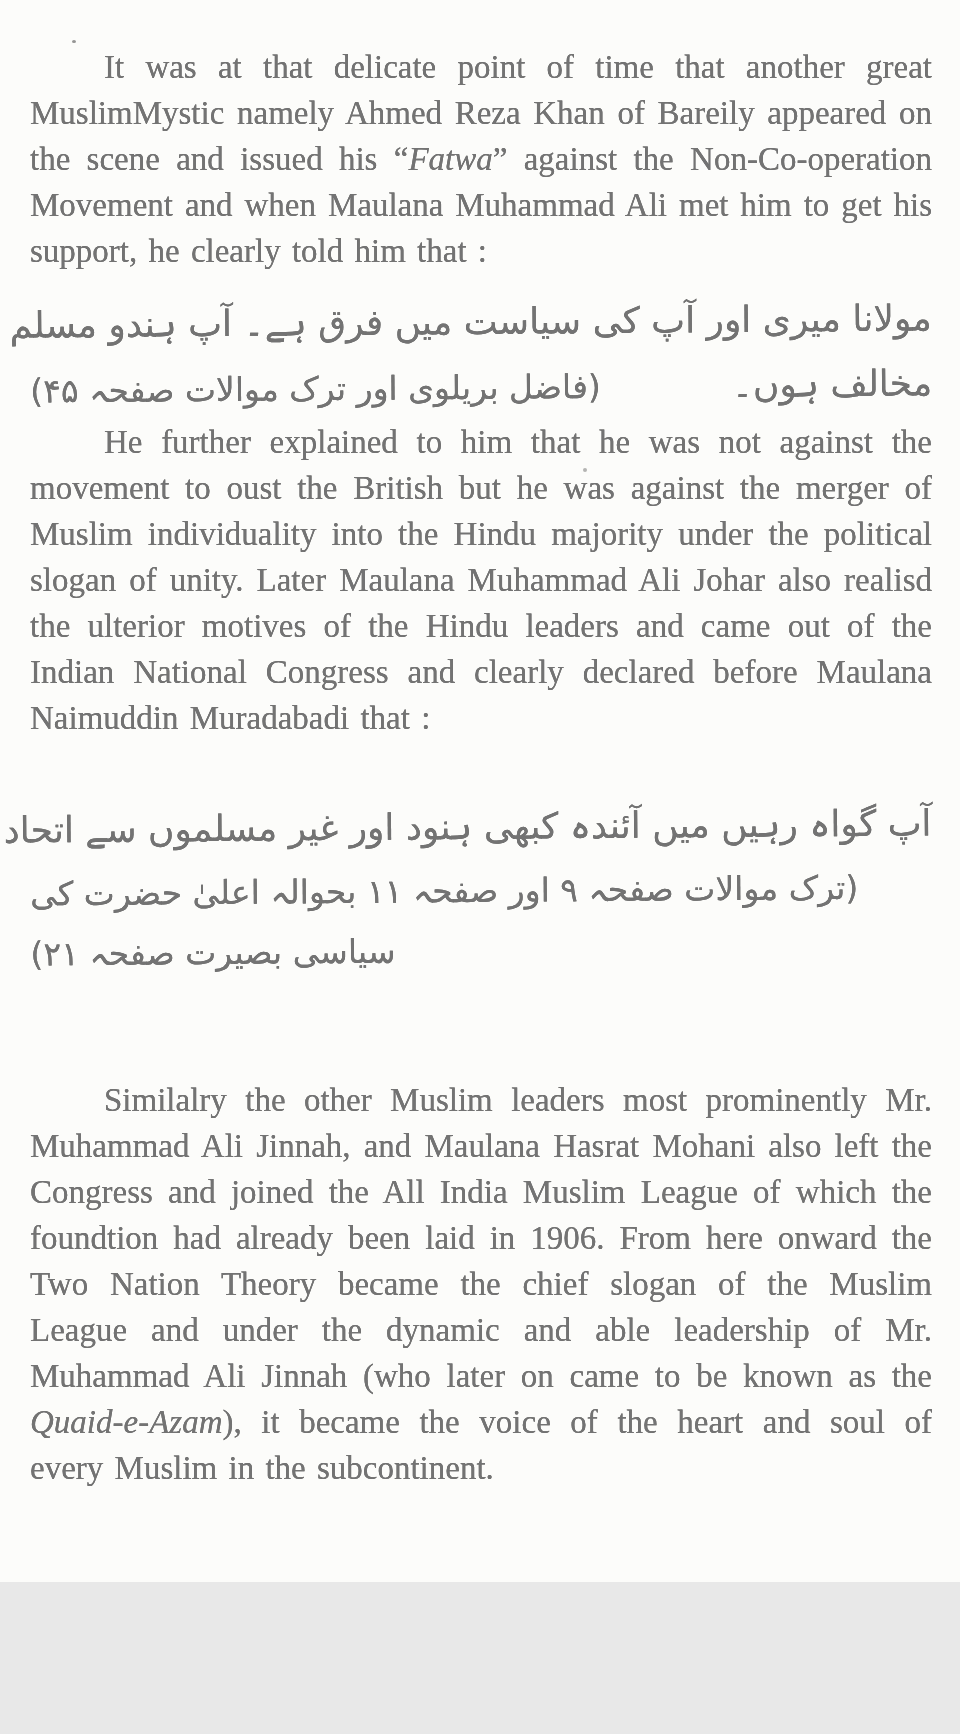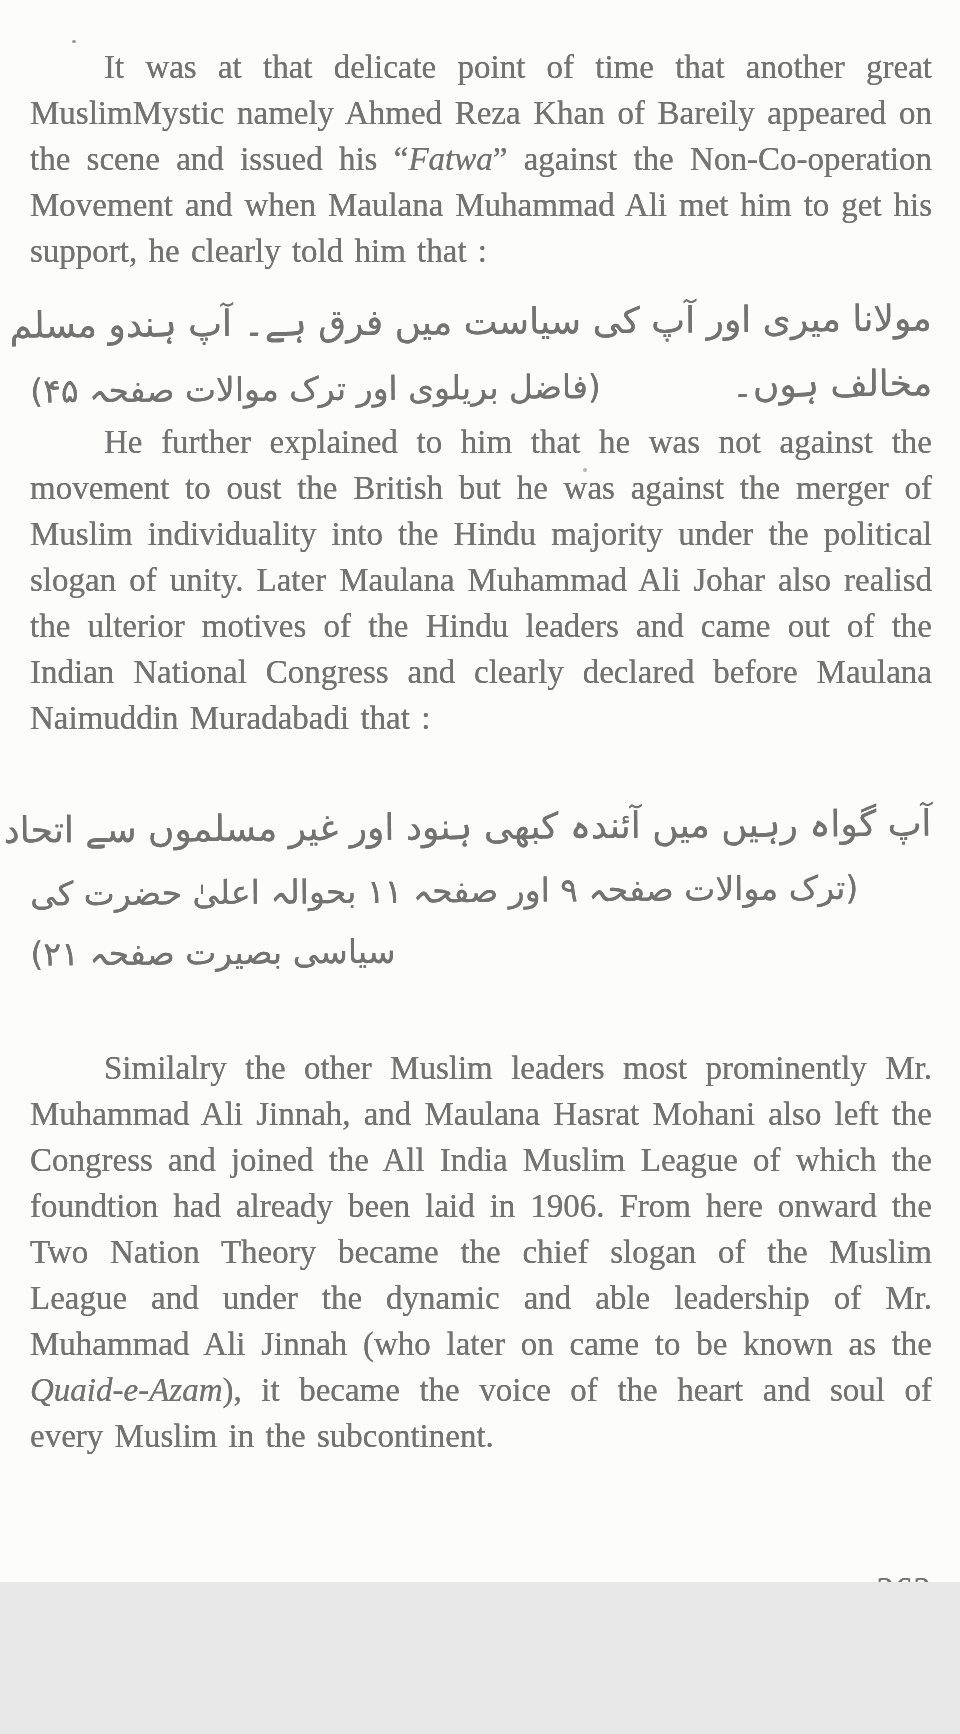--- a/index.html
+++ b/index.html
@@ -46,21 +46,21 @@
     line-height: 62px;
   }
   .urdu-citation { font-size: 33px; }
   .para-2 { }
   .urdu-block-2 { margin-top: 52px; }
   .urdu-citation-left {
     font-size: 33px;
     line-height: 60px;
     text-align: left;
   }
-  .para-3 { margin-top: 64px; }
+  .para-3 { margin-top: 96px; }
   .page-number {
     margin-top: 112px;
     text-align: right;
     font-size: 35px;
     letter-spacing: 1px;
   }
   .speck {
     position: absolute;
     background: #2e2e2e;
     border-radius: 50%;

